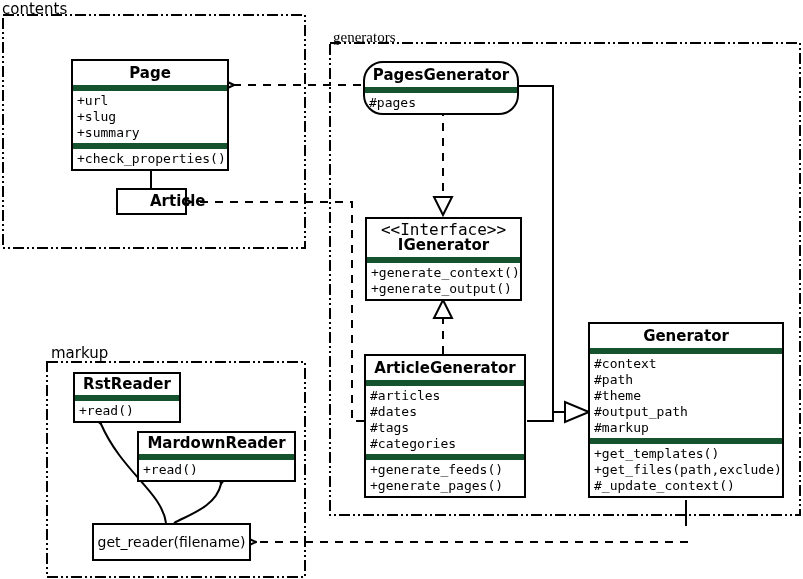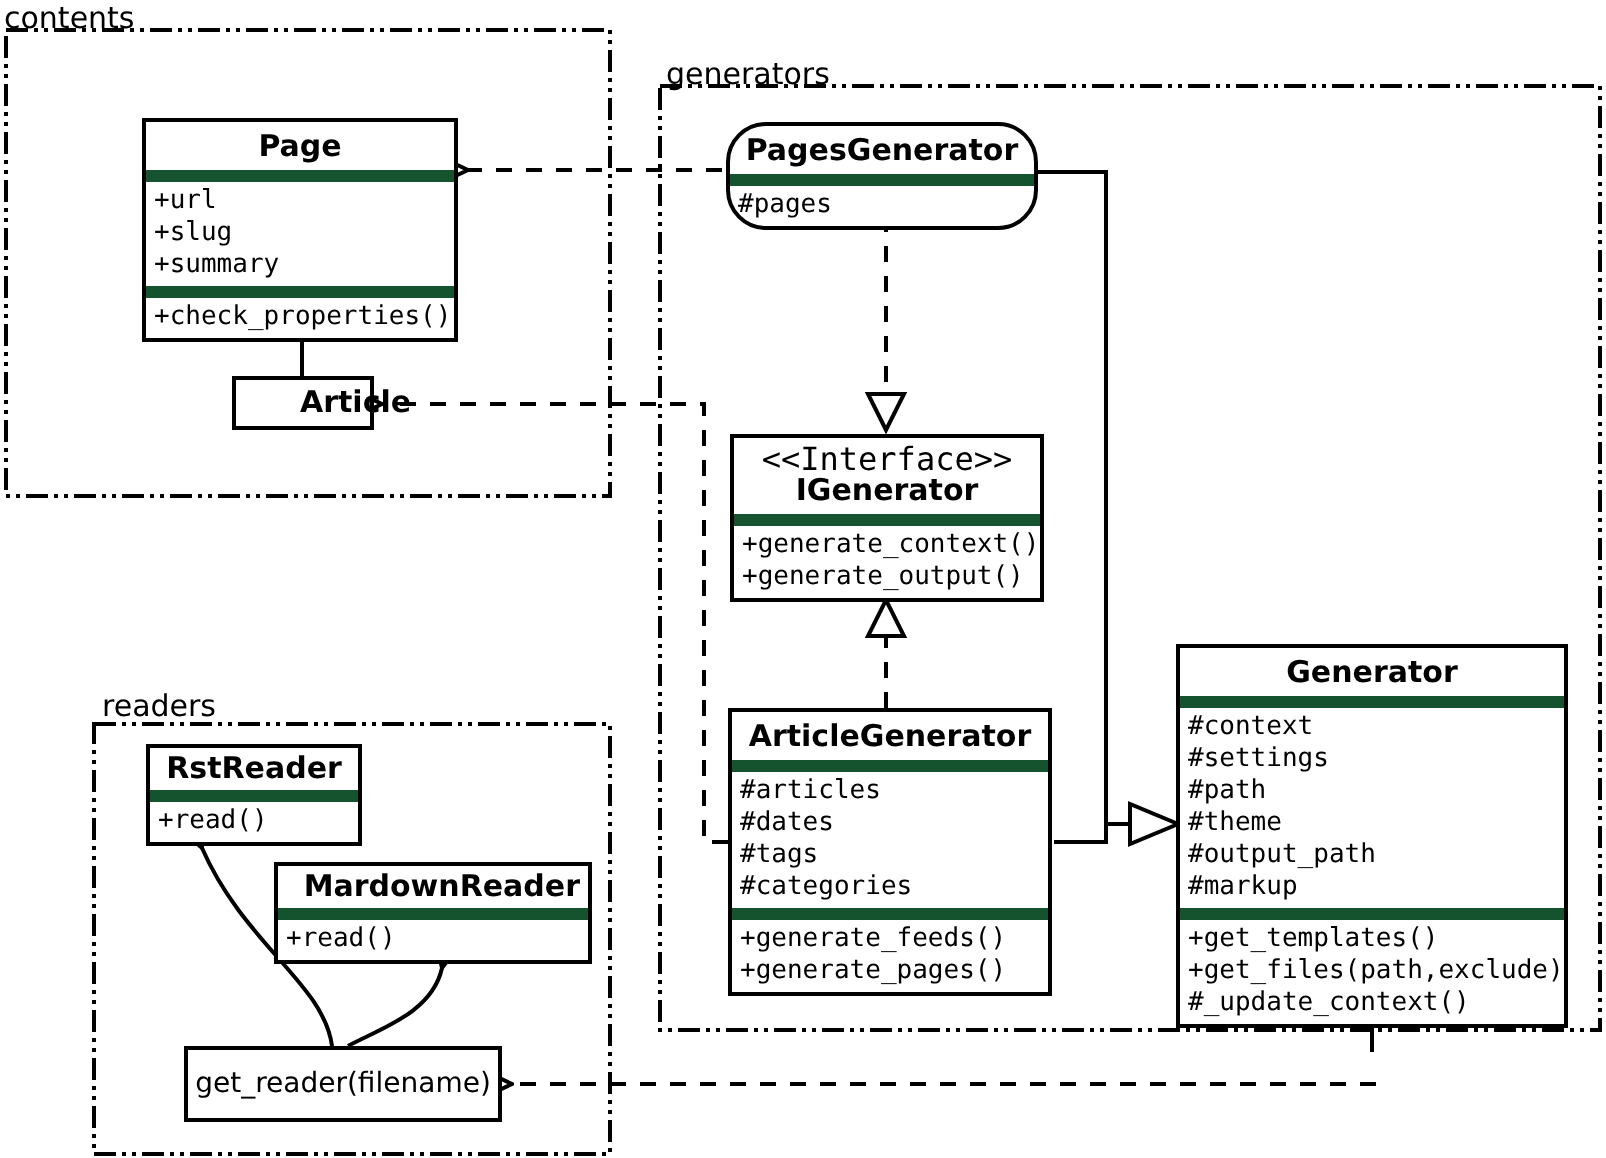--- a/index.html
+++ b/index.html
@@ -121,22 +121,22 @@
 
     <g>
       <path d="M166,523 C162,492 122,472 101,424 marker" marker-end="url(#open-arrow)"></path>
     </g>
     <g>
       <path d="M174,523 C188,515 216,507 221,484" marker-end="url(#open-arrow)"></path>
     </g>
   </svg>
 
   <div class="pkg-label" style="left:2px; top:1px;">contents</div>
-  <div class="pkg-label" style="left:333px; top:29px;">generators</div>
-  <div class="pkg-label" style="left:51px; top:345px;">readers</div>
+  <div class="pkg-label" style="left:333px; top:29px;font-family:Liberation Serif, serif;">generators</div>
+  <div class="pkg-label" style="left:51px; top:345px;">markup</div>
 
   <div class="uml-class" style="left:71px; top:34px; width:158px;margin-top:25px;">
     <div class="uml-title">Page</div>
     <div class="uml-section">
       <div class="uml-member">+url</div>
       <div class="uml-member">+slug</div>
       <div class="uml-member">+summary</div>
     </div>
     <div class="uml-section">
       <div class="uml-member">+check_properties()</div>
@@ -174,42 +174,41 @@
     <div class="uml-section">
       <div class="uml-member">+generate_feeds()</div>
       <div class="uml-member">+generate_pages()</div>
     </div>
   </div>
 
   <div class="uml-class" style="left:588px; top:322px; width:196px;">
     <div class="uml-title">Generator</div>
     <div class="uml-section">
       <div class="uml-member">#context</div>
-      <div class="uml-member">#settings</div>
       <div class="uml-member">#path</div>
       <div class="uml-member">#theme</div>
       <div class="uml-member">#output_path</div>
       <div class="uml-member">#markup</div>
     </div>
     <div class="uml-section">
       <div class="uml-member">+get_templates()</div>
       <div class="uml-member">+get_files(path,exclude)</div>
       <div class="uml-member">#_update_context()</div>
     </div>
   </div>
 
   <div class="uml-class" style="left:73px; top:372px; width:108px;">
     <div class="uml-title" style="padding:2px 4px;">RstReader</div>
     <div class="uml-section">
       <div class="uml-member">+read()</div>
     </div>
   </div>
 
   <div class="uml-class" style="left:137px; top:431px; width:159px;">
-    <div class="uml-title" style="padding:2px 4px;text-align:right;">MardownReader</div>
+    <div class="uml-title" style="padding:2px 4px;">MardownReader</div>
     <div class="uml-section">
       <div class="uml-member">+read()</div>
     </div>
   </div>
 
   <div class="plain-box" style="left:92px; top:523px; width:159px; height:38px;">
     <span>get_reader(filename)</span>
   </div>
 
 </div>

